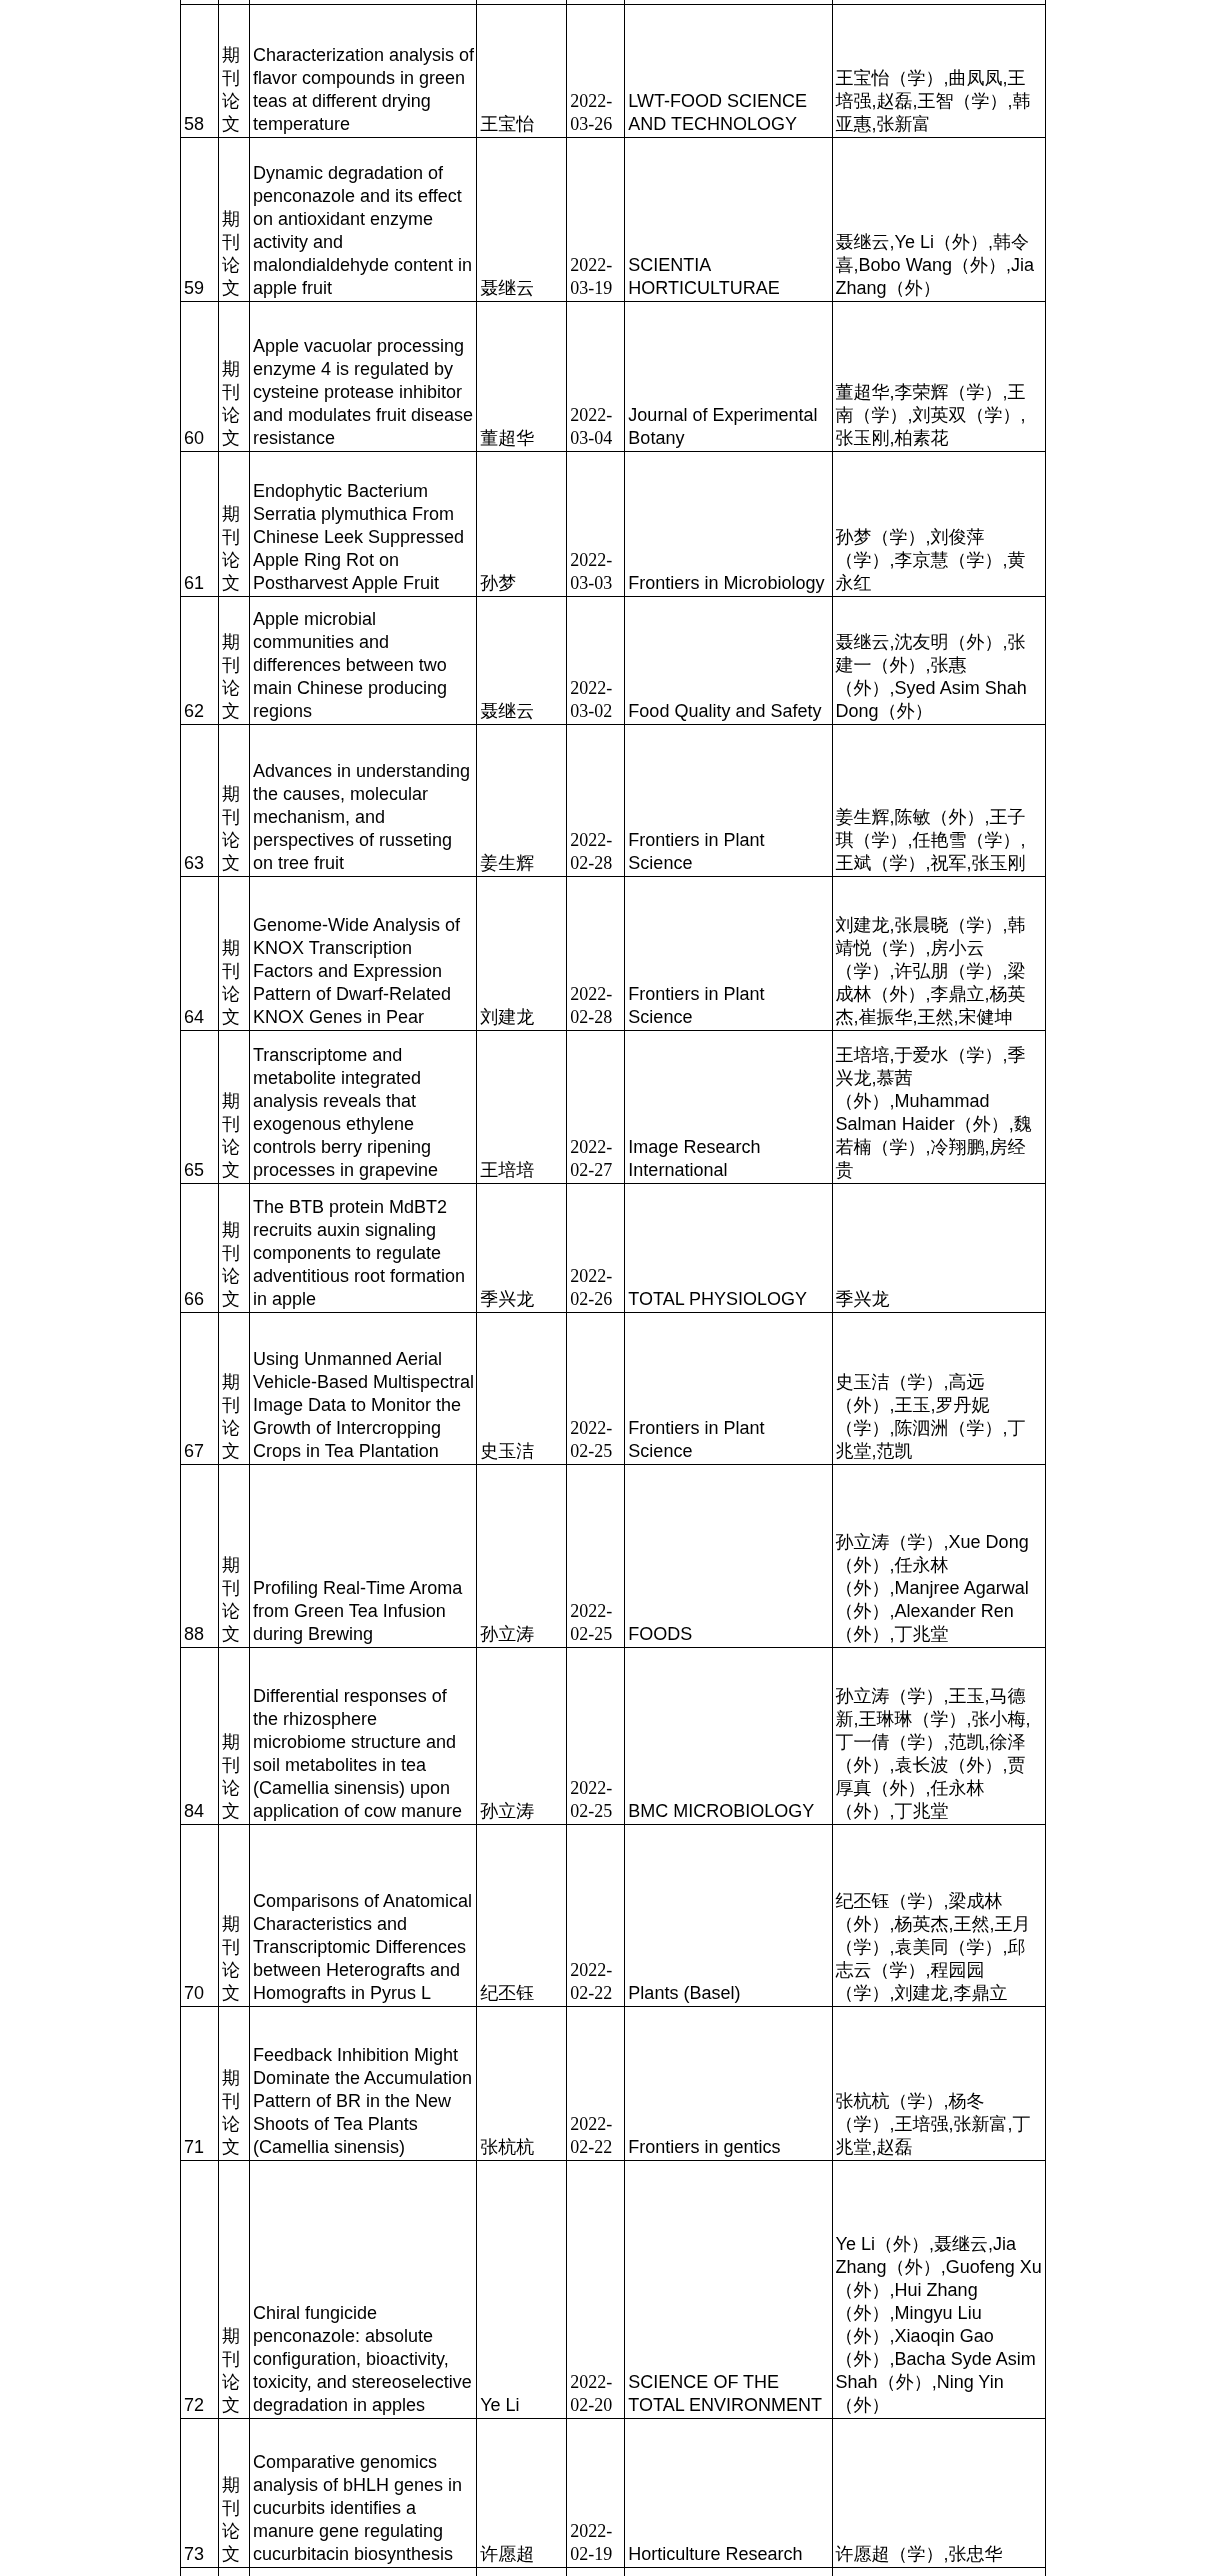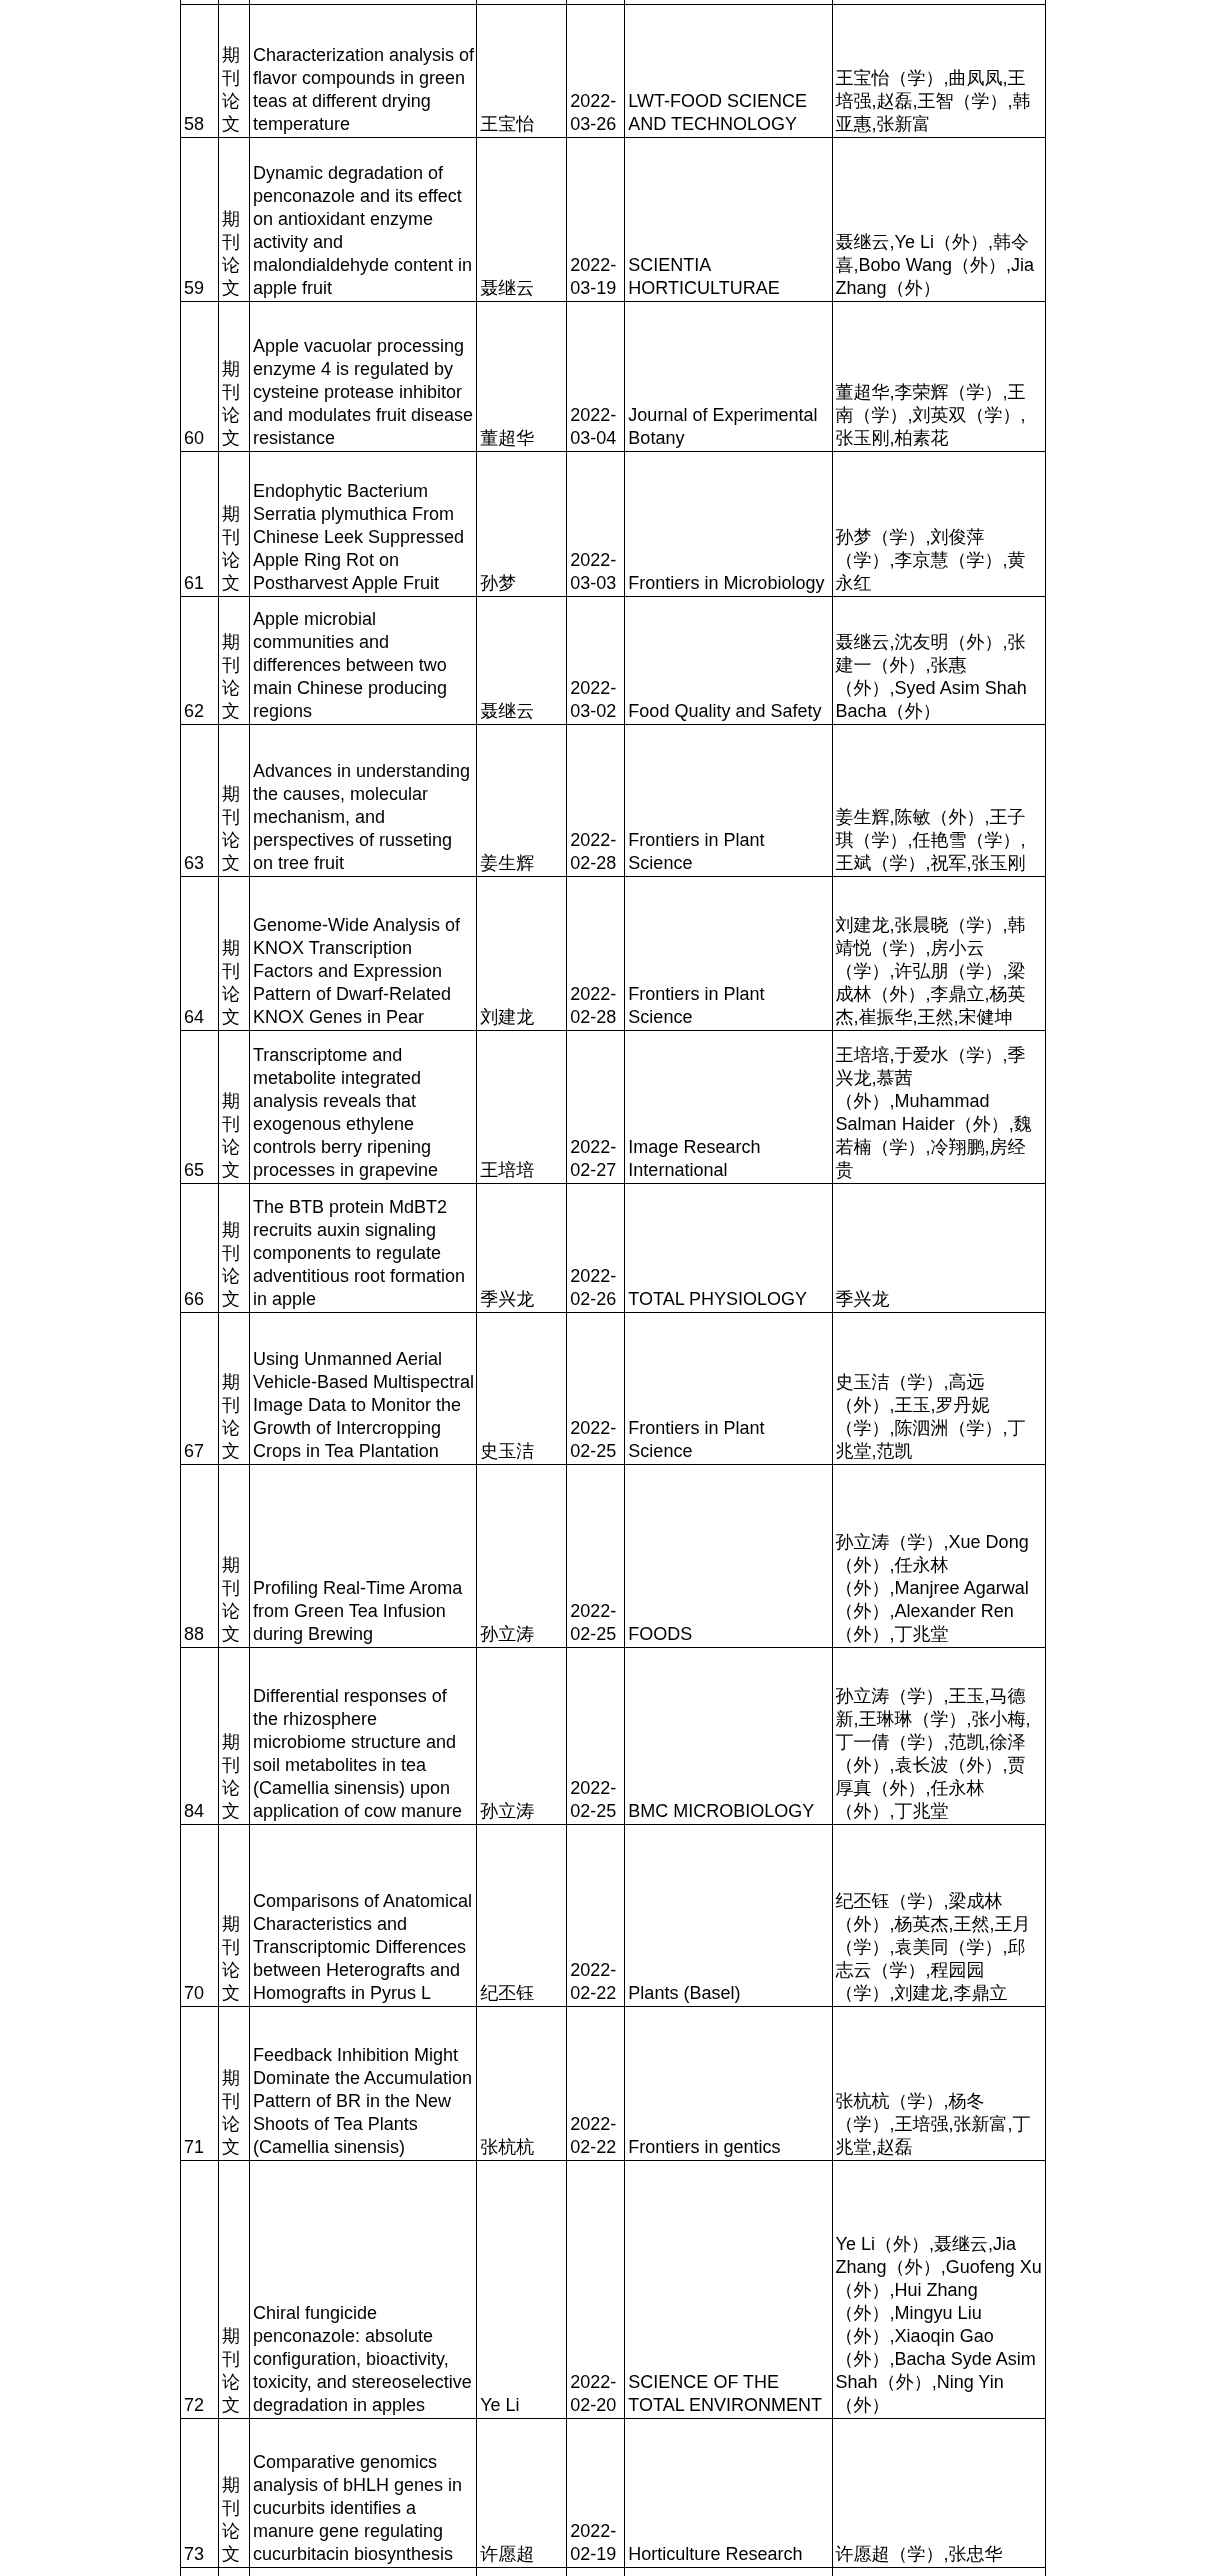--- a/index.html
+++ b/index.html
@@ -43,20 +43,21 @@
     padding: 1px 1px 0 1.9px;
     line-height: 19px;
   }
   td.cell-type {
     padding: 0 1px 1.9px 2.9px;
     line-height: 24px;
   }
   td.cell-date {
     padding-left: 1.9px;
     padding-right: 1px;
+    font-family: Liberation Serif, serif;
   }
   tr.stub-row td {
     height: 3.8px;
     padding: 0;
   }
   tr.stub-row.top td {
     border-top: none;
   }
   tr.stub-row.bottom td {
     height: 19px;
@@ -128,21 +129,21 @@
     <td class="cell-authors">孙梦（学）,刘俊萍（学）,李京慧（学）,黄永红</td>
   </tr>
 
   <tr class="pub-row" style="height: 128px;">
     <td class="cell-num">62</td>
     <td class="cell-type">期刊论文</td>
     <td class="cell-title">Apple microbial communities and differences between two main Chinese producing regions</td>
     <td class="cell-author">聂继云</td>
     <td class="cell-date">2022-03-02</td>
     <td class="cell-journal">Food Quality and Safety</td>
-    <td class="cell-authors">聂继云,沈友明（外）,张建一（外）,张惠（外）,Syed Asim Shah Bacha（外）</td>
+    <td class="cell-authors">聂继云,沈友明（外）,张建一（外）,张惠（外）,Syed Asim Shah Dong（外）</td>
   </tr>
 
   <tr class="pub-row" style="height: 152px;">
     <td class="cell-num">63</td>
     <td class="cell-type">期刊论文</td>
     <td class="cell-title">Advances in understanding the causes, molecular mechanism, and perspectives of russeting on tree fruit</td>
     <td class="cell-author">姜生辉</td>
     <td class="cell-date">2022-02-28</td>
     <td class="cell-journal">Frontiers in Plant Science</td>
     <td class="cell-authors">姜生辉,陈敏（外）,王子琪（学）,任艳雪（学）,王斌（学）,祝军,张玉刚</td>

